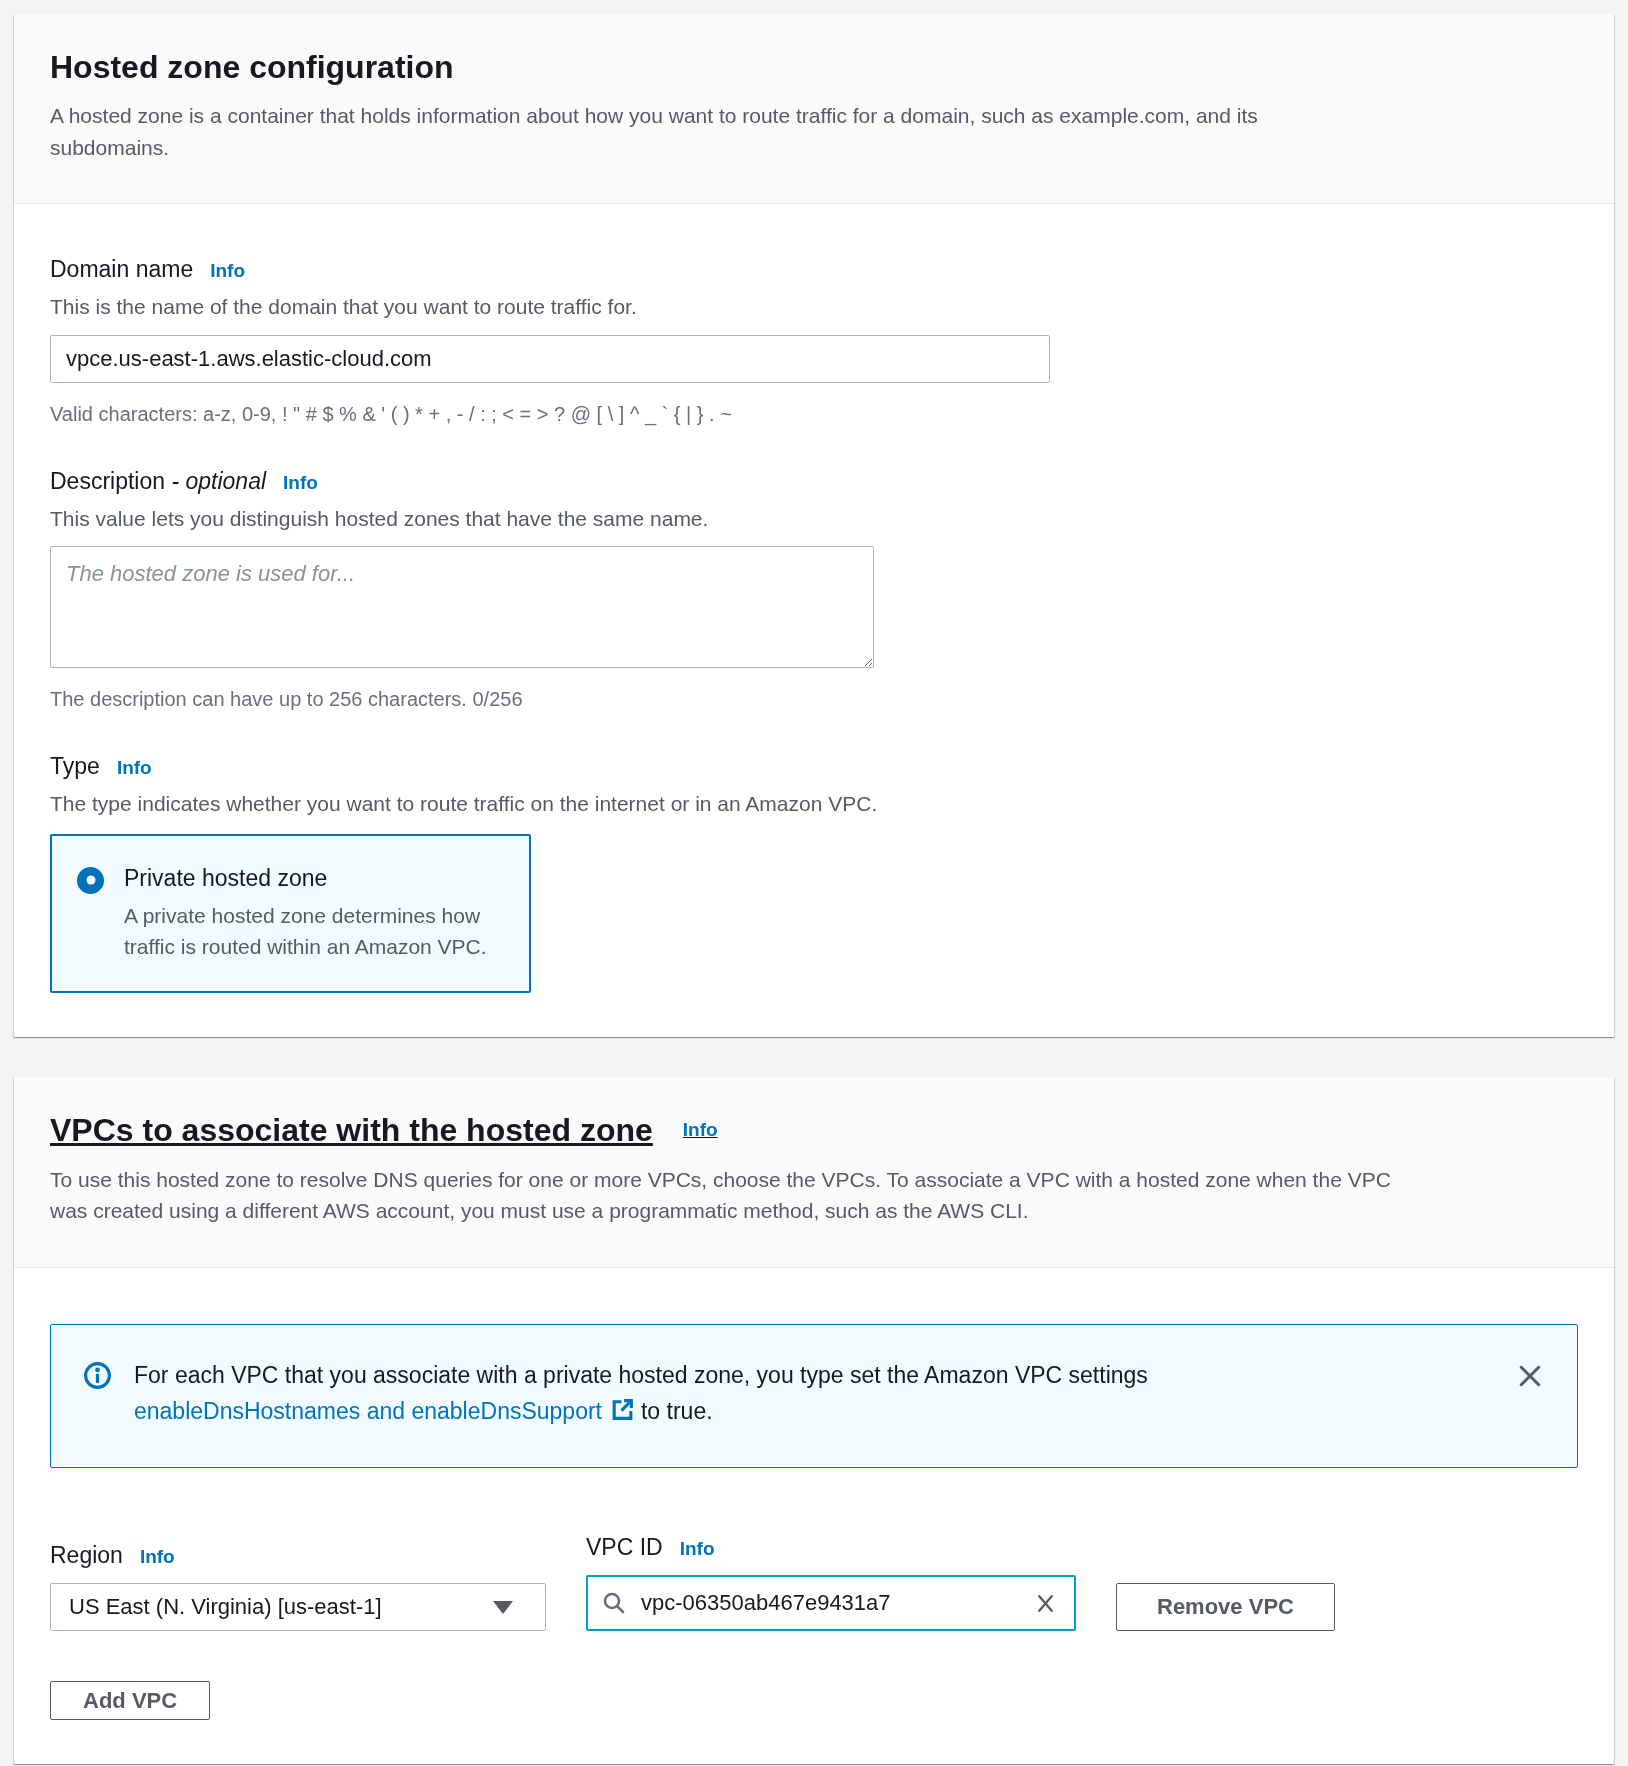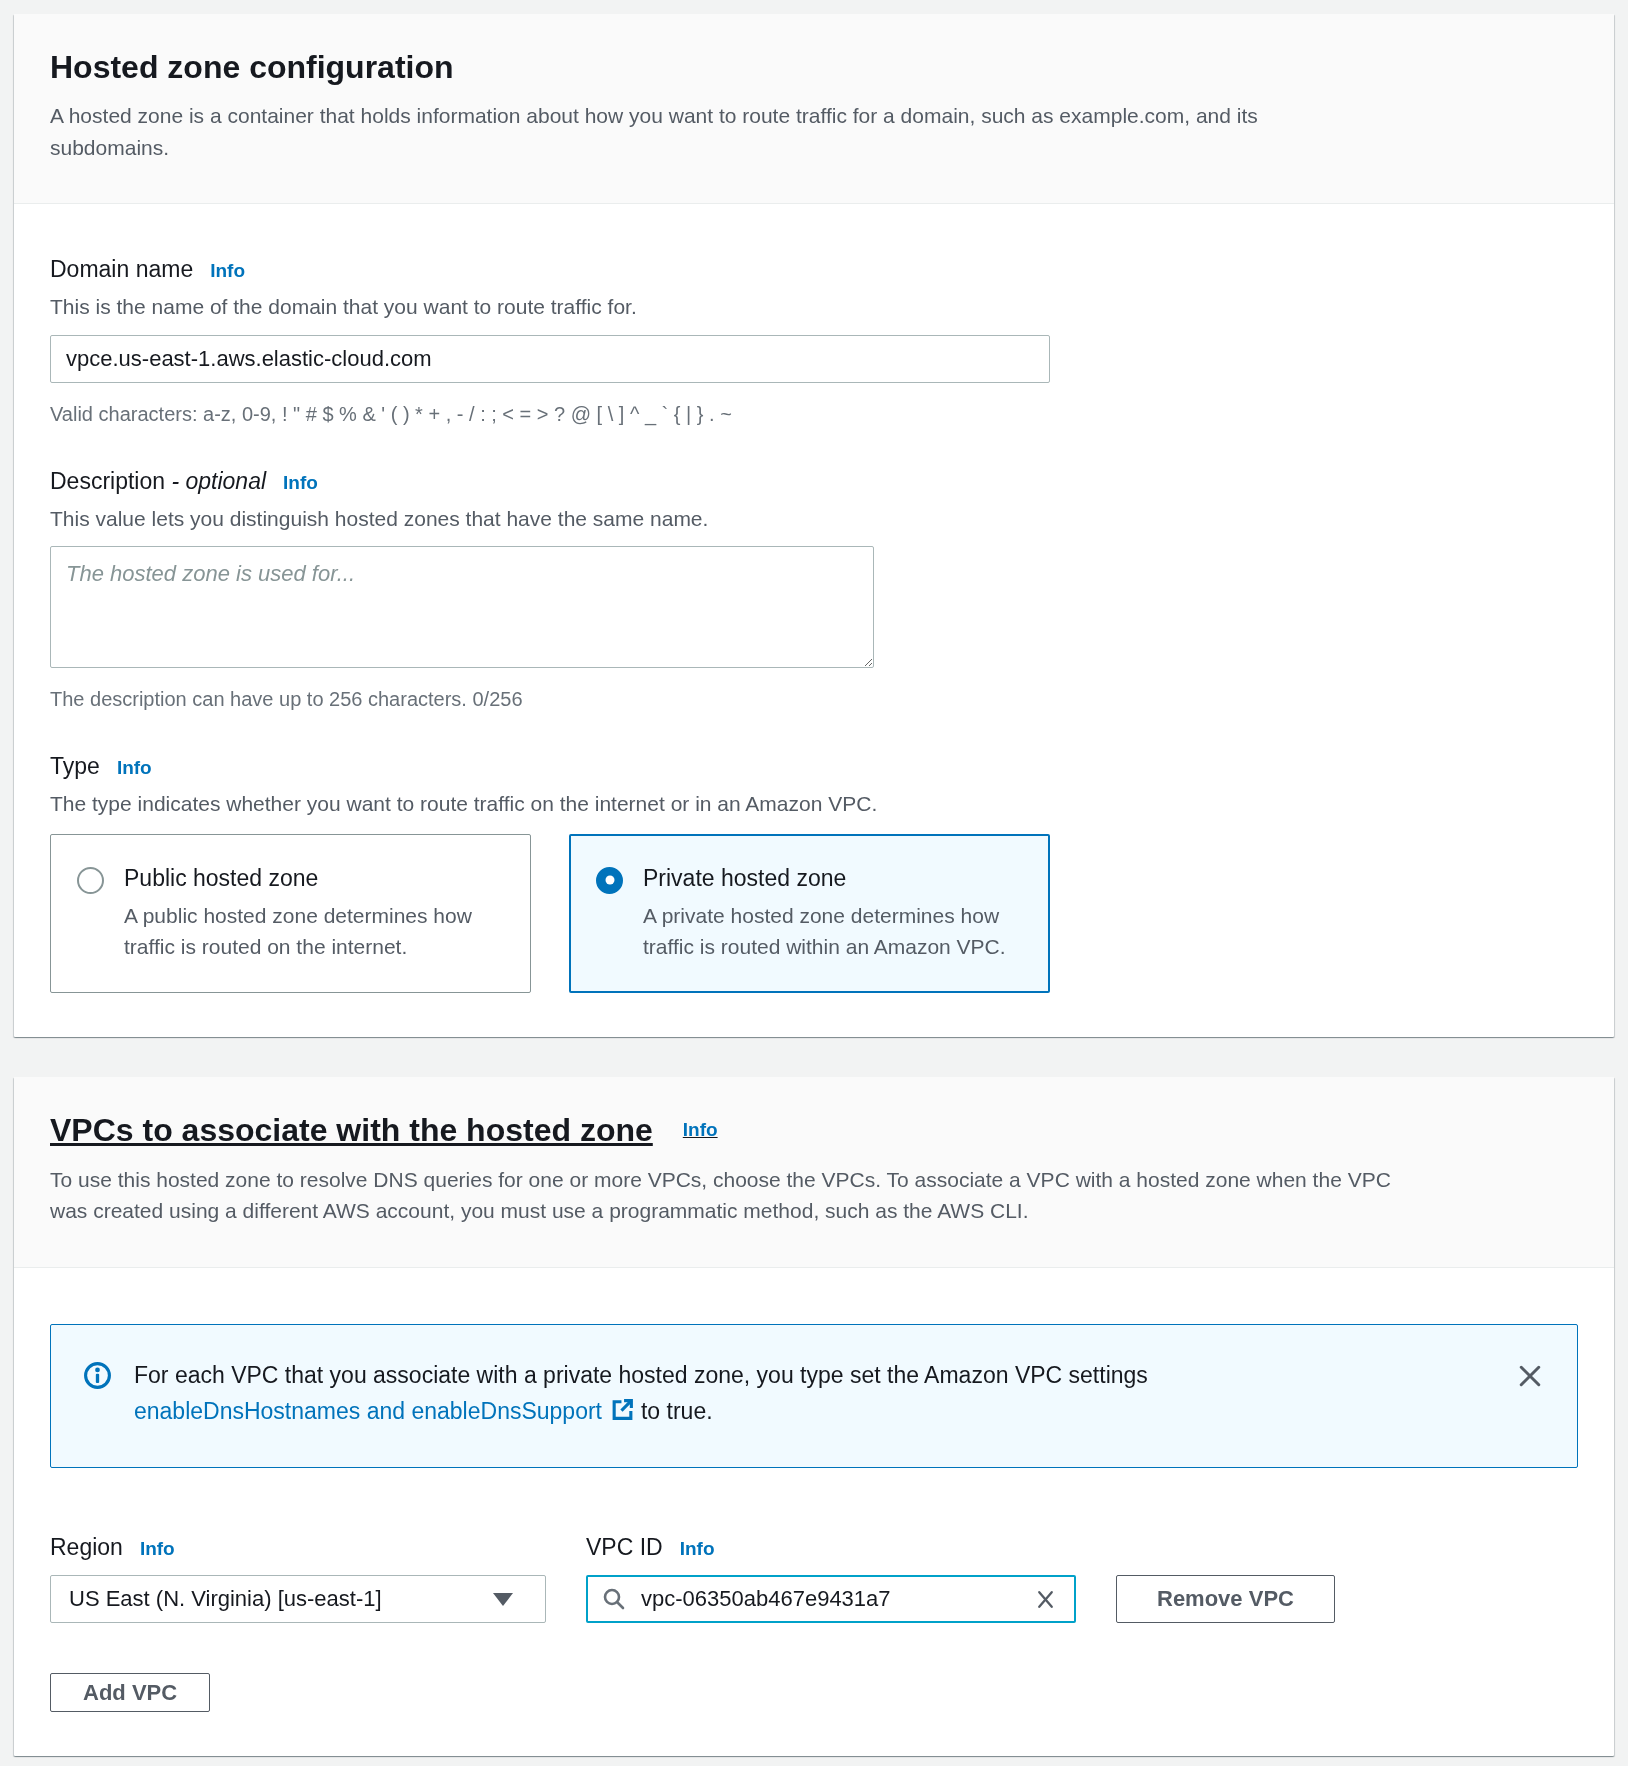--- a/index.html
+++ b/index.html
@@ -168,21 +168,21 @@
   }
   .caret-down {
     width: 0; height: 0;
     border-left: 10px solid transparent;
     border-right: 10px solid transparent;
     border-top: 13px solid #545b64;
   }
 
   .search-wrap {
     width: 490px;
-    height: 48px;
+    height: 56px;
     border: 2px solid #00a1c9;
     border-radius: 2px;
     background: #fff;
     display: flex;
     align-items: center;
     gap: 13px;
     padding: 0 14px;
   }
   .search-wrap input {
     border: none;
@@ -241,27 +241,20 @@
     </div>
 
     <div class="field">
       <div class="label-row">
         <span class="field-label">Type</span>
         <a class="info-link">Info</a>
       </div>
       <div class="field-help">The type indicates whether you want to route traffic on the internet or in an Amazon VPC.</div>
       <div class="tiles">
 
-        <div class="tile">
-          <span class="radio"></span>
-          <span>
-            <div class="tile-title">Public hosted zone</div>
-            <div class="tile-desc">A public hosted zone determines how traffic is routed on the internet.</div>
-          </span>
-        </div>
 
         <div class="tile selected">
           <span class="radio checked"></span>
           <span>
             <div class="tile-title">Private hosted zone</div>
             <div class="tile-desc">A private hosted zone determines how traffic is routed within an Amazon VPC.</div>
           </span>
         </div>
 
       </div>

